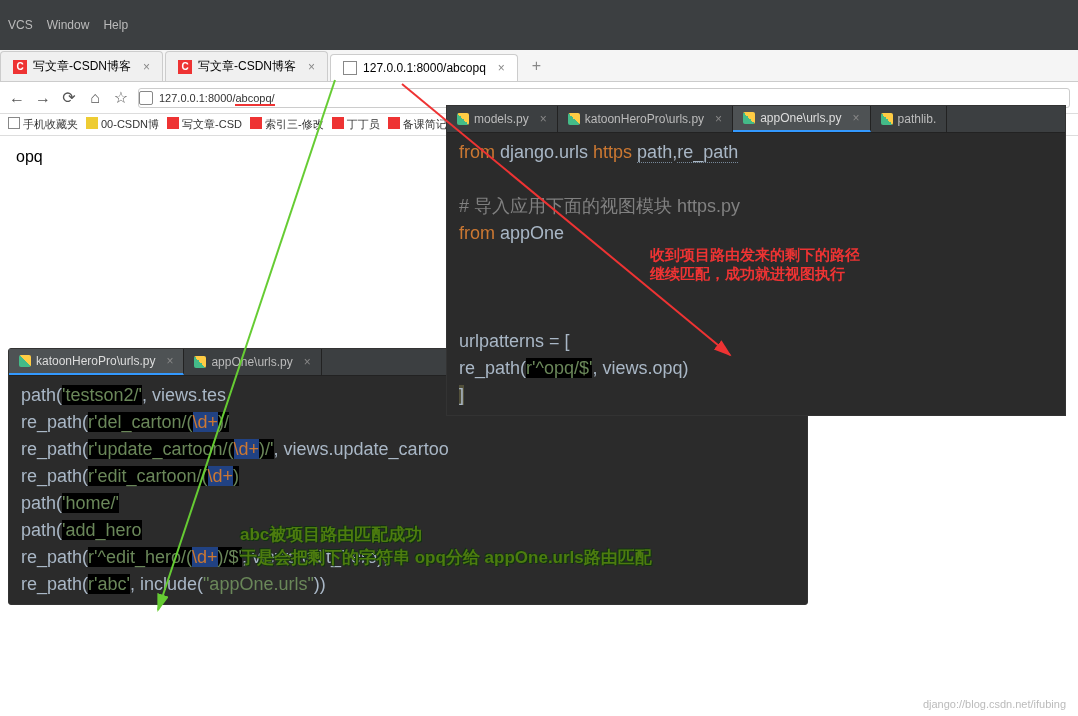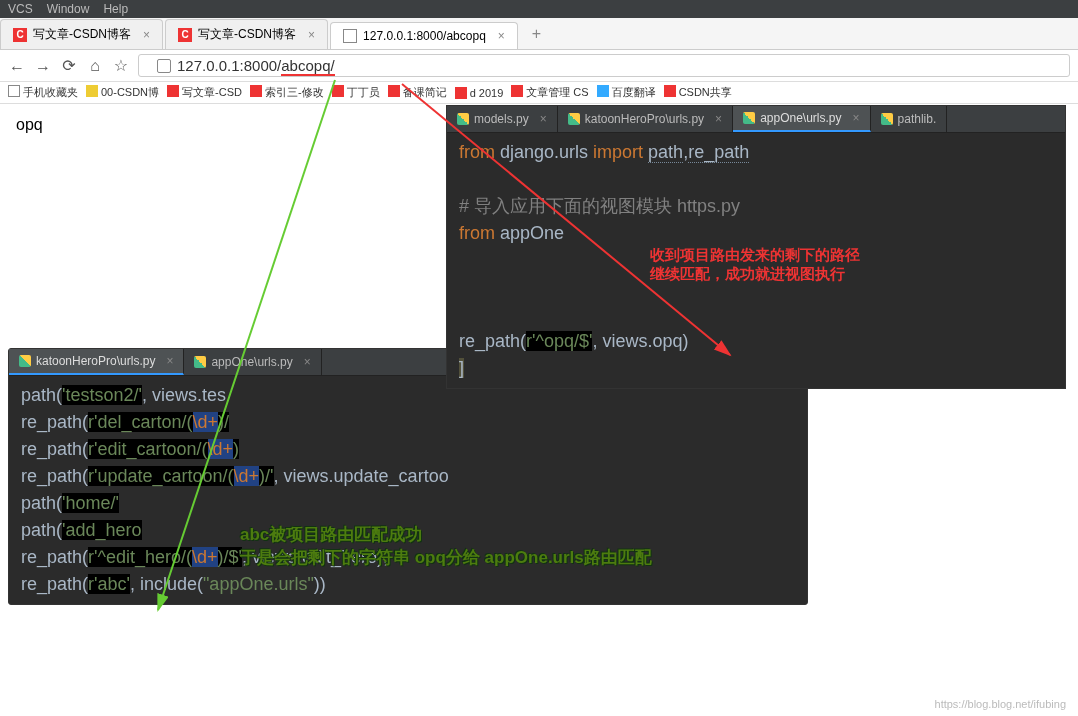--- a/index.html
+++ b/index.html
@@ -1,27 +1,27 @@
 <!DOCTYPE html>
 <html><head>
 <meta charset="utf-8">
 <style>
 * { margin:0; padding:0; box-sizing:border-box; font-family:"Microsoft YaHei",sans-serif; }
 body { width:1078px; height:716px; background:#fff; position:relative; overflow:hidden; }
-.menubar { background:#3c3f41; color:#bbb; padding:2px 8px; font-size:12px; display:flex; gap:14px; }
+.menubar { background:#3c3f41; color:#bbb; padding:18px 8px; font-size:12px; display:flex; gap:14px; }
 .browser-tabs { display:flex; border-bottom:1px solid #ccc; background:#f5f5f5; height:32px; align-items:flex-end; }
 .btab { padding:6px 12px; border:1px solid #ccc; border-bottom:none; background:#fff; font-size:12px; display:flex; align-items:center; gap:6px; border-radius:4px 4px 0 0; margin-right:2px; }
 .btab.inactive { background:#f0f0f0; }
 .btab.new { border:none; background:transparent; font-size:16px; color:#888; }
 .csdn-ico { width:14px; height:14px; background:#e33; color:#fff; font-weight:bold; font-size:10px; display:inline-flex; align-items:center; justify-content:center; }
 .doc-ico { width:14px; height:14px; border:1px solid #888; display:inline-block; }
 .close-x { color:#888; margin-left:6px; }
 .addrbar { display:flex; align-items:center; padding:4px 8px; gap:8px; border-bottom:1px solid #ddd; height:32px; }
 .nav-ico { width:18px; height:18px; display:flex; align-items:center; justify-content:center; color:#555; }
-.url-field { flex:1; padding:2px 18px; border:1px solid #ccc; border-radius:3px; display:flex; align-items:center; gap:6px; font-size:15px; color:#333; }
+.url-field { flex:1; padding:2px 0; border:1px solid #ccc; border-radius:3px; display:flex; align-items:center; gap:6px; font-size:11px; color:#333; }
 .shield { width:14px; height:14px; border:1px solid #888; border-radius:2px; }
 .url-red { border-bottom:2px solid #e33; }
 .bookmarks { display:flex; gap:8px; padding:3px 8px; font-size:11px; color:#333; border-bottom:1px solid #ddd; height:22px; align-items:center; overflow:hidden; }
 .bm { display:flex; align-items:flex-start; gap:3px; white-space:nowrap; }
 .bm-ico { width:12px; height:12px; background:#e33; }
 .bm-ico.y { background:#ec3; }
 .bm-ico.w { background:#fff; border:1px solid #888; }
 .bm-ico.b { background:#3af; }
 .page-content { padding:12px 16px; font-size:16px; }
 
@@ -146,27 +146,28 @@
         <span class="py-ico"></span>
         <span>appOne\urls.py</span>
         <span class="close-x">×</span>
       </div>
     <div class="itab">
         <span class="py-ico"></span>
         <span>pathlib.</span>
       </div>
   </div>
   <div class="code">
-    <div><span class="kw">from </span><span>django.urls </span><span class="kw">import </span><span style="border-bottom:1px dotted #789">path</span><span>,</span><span style="border-bottom:1px dotted #789">re_path</span></div>
+    <div><span class="kw">from </span><span>django.urls </span><span class="kw">https </span><span style="border-bottom:1px dotted #789">path</span><span>,</span><span style="border-bottom:1px dotted #789">re_path</span></div>
     <div>&nbsp;</div>
     <div class="cmt"><span># 导入应用下面的视图模块 https.py</span></div>
     <div><span class="kw">from </span><span>appOne</span></div>
     <div>&nbsp;</div>
     <div>&nbsp;</div>
     <div>&nbsp;</div>
+    <div><span>urlpatterns = [</span></div>
     <div><span>    re_path(</span><span class="str-hl">r'^opq/$'</span><span>, views.opq)</span></div>
     <div><span style="background:#52503a">]</span></div>
   </div>
 </div>
 
 <div class="ide2">
   <div class="ide-tabs">
     <div class="itab active">
         <span class="py-ico"></span>
         <span>katoonHeroPro\urls.py</span>
@@ -178,22 +179,22 @@
         <span class="close-x">×</span>
       </div>
     <div style="flex:1"></div>
     <div class="itab">
         <span class="py-ico"></span>
       </div>
   </div>
   <div class="code">
     <div><span>path(</span><span class="str-hl">'testson2/'</span><span>, views.tes</span></div>
     <div><span>re_path(</span><span class="str-hl">r'del_carton/(</span><span class="esc">\d+</span><span class="str-hl">)/</span></div>
+    <div><span>re_path(</span><span class="str-hl">r'update_cartoon/(</span><span class="esc">\d+</span><span class="str-hl">)/'</span><span>, views.update_cartoo</span></div>
     <div><span>re_path(</span><span class="str-hl">r'edit_cartoon/(</span><span class="esc">\d+</span><span class="str-hl">)</span></div>
-    <div><span>re_path(</span><span class="str-hl">r'update_cartoon/(</span><span class="esc">\d+</span><span class="str-hl">)/'</span><span>, views.update_cartoo</span></div>
     <div><span>path(</span><span class="str-hl">'home/'</span></div>
     <div><span>path(</span><span class="str-hl">'add_hero</span></div>
     <div><span>re_path(</span><span class="str-hl">r'^edit_hero/(</span><span class="esc">\d+</span><span class="str-hl">)/$'</span><span>, views.edit_hero),</span></div>
     <div><span>re_path(</span><span class="str-hl">r'abc'</span><span>, include(</span><span class="str">"appOne.urls"</span><span>))</span></div>
   </div>
 </div>
 
 <div class="annot-green" style="left:240px; top:523px;">
   <div>abc被项目路由匹配成功</div>
   <div>于是会把剩下的字符串 opq分给 appOne.urls路由匹配</div>
@@ -209,13 +210,13 @@
         <path d="M0,0 L0,6 L9,3 z" fill="#6c3"></path>
       </marker>
     <marker id="ar" markerWidth="10" markerHeight="10" refX="8" refY="3" orient="auto">
         <path d="M0,0 L0,6 L9,3 z" fill="#e33"></path>
       </marker>
   </defs>
   <line x1="335" y1="80" x2="158" y2="610" stroke="#6c3" stroke-width="2" marker-end="url(#ag)"></line>
   <line x1="402" y1="84" x2="730" y2="355" stroke="#e33" stroke-width="2" marker-end="url(#ar)"></line>
 </svg>
 
-<div class="watermark">https://blog.blog.net/ifubing</div>
+<div class="watermark">django://blog.csdn.net/ifubing</div>
 
 </body></html>

